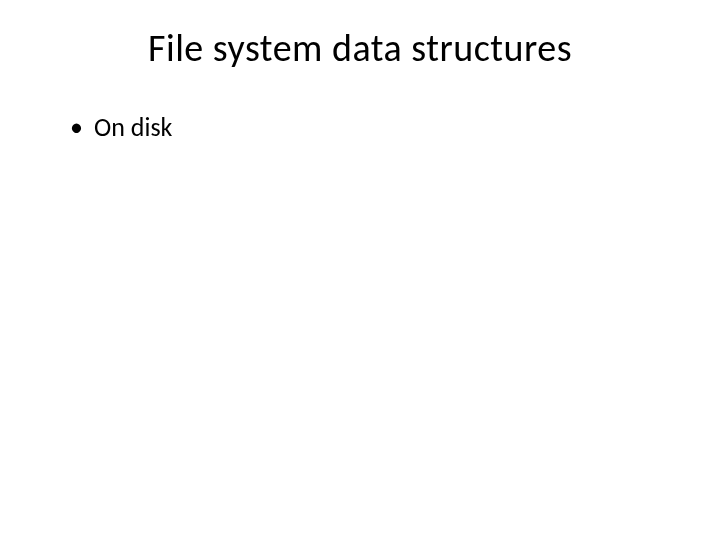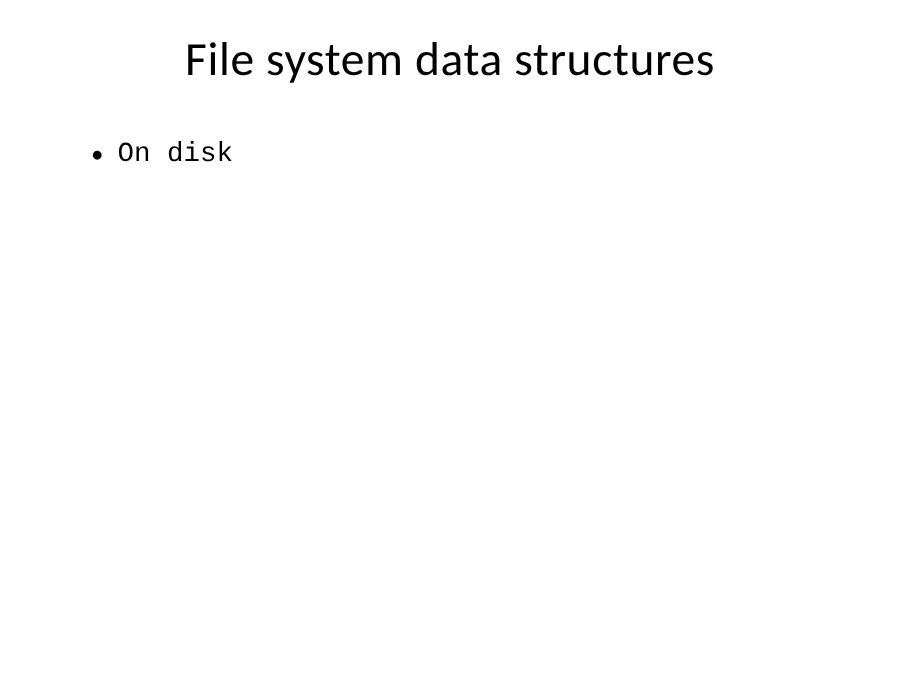--- a/index.html
+++ b/index.html
@@ -25,26 +25,25 @@
       font-weight: 400;
       text-align: center;
       margin-bottom: 40px;
       letter-spacing: 0.5px;
     }
     .bullet-list {
       list-style: none;
       padding-left: 20px;
     }
     .bullet-item {
-      font-size: 22px;
+      font-size: 26px;
       font-weight: 400;
       margin-bottom: 40px;
       position: relative;
       padding-left: 24px;
-      font-family: Liberation Mono, monospace;
     }
     .bullet-item::before {
       content: "•";
       position: absolute;
       left: 0;
       top: 0;
       font-size: 26px;
     }
   </style>
 </head>

